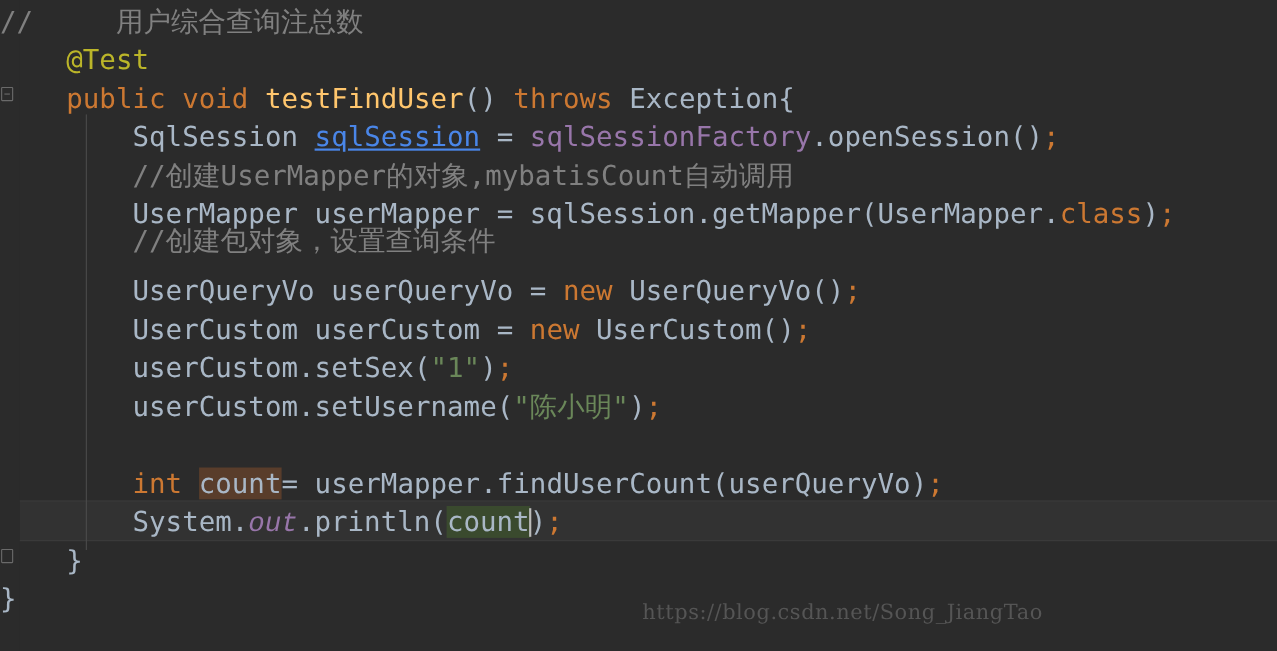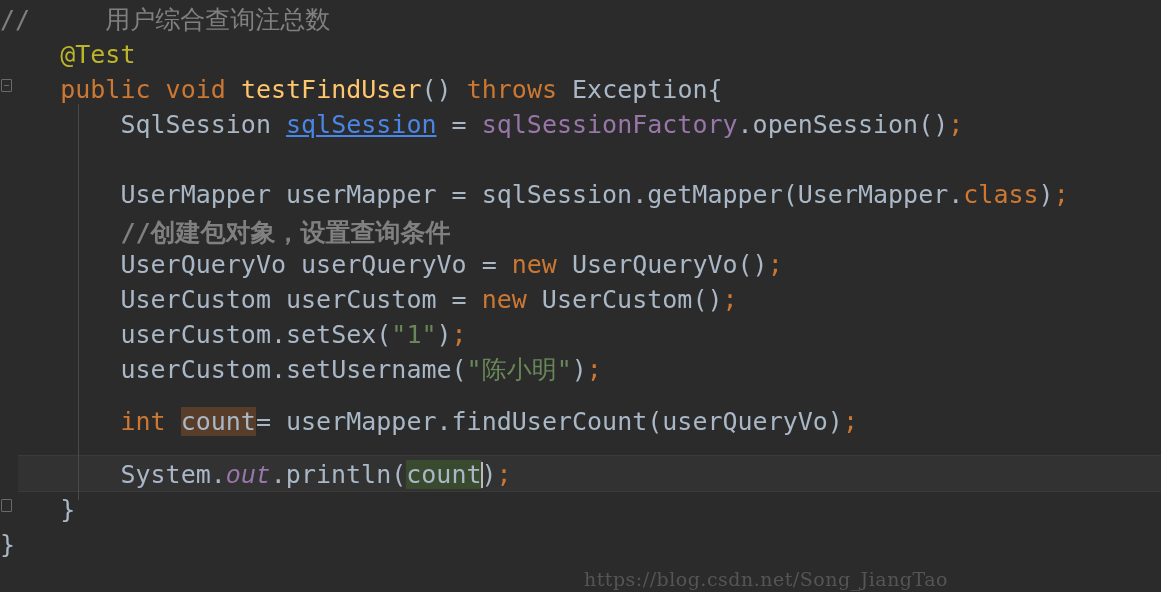--- a/index.html
+++ b/index.html
@@ -116,21 +116,21 @@
     width: 2px;
     height: 26px;
     background: #bbbbbb;
     vertical-align: -5px;
     margin: 0 -1px;
   }
 
   .watermark {
     position: absolute;
     right: 12px;
-    bottom: 2px;
+    bottom: 24px;
     font-family: "DejaVu Serif", "Liberation Serif", serif;
     font-size: 19px;
     color: #555555;
     letter-spacing: 0.5px;
     white-space: pre;
   }
 </style>
 </head>
 <body>
 
@@ -143,27 +143,27 @@
     <div class="fold-icon doc" style="top:499px;"></div>
   </div>
 
   <div class="indent-guide" style="left:78px; top:104px; height:396px;"></div>
 
   <div class="code-layer">
       <div class="line" style="top: 2px;"><span class="cmt">//     用户综合查询注总数</span></div>
       <div class="line" style="top: 37px;"><span class="">    </span><span class="anno">@Test</span></div>
       <div class="line" style="top: 72px;"><span class="">    </span><span class="kw">public</span><span class=""> </span><span class="kw">void</span><span class=""> </span><span class="mth">testFindUser</span><span class="id">()</span><span class=""> </span><span class="kw">throws</span><span class=""> </span><span class="id">Exception{</span></div>
       <div class="line" style="top: 107px;"><span class="">        </span><span class="id">SqlSession </span><span class="link">sqlSession</span><span class="id"> = </span><span class="fld">sqlSessionFactory</span><span class="id">.openSession()</span><span class="semi">;</span></div>
-      <div class="line" style="top: 142px;"><span class="">        </span></div>
+      <div class="line" style="top: 142px;"><span class="">        </span><span class="cmt">//创建UserMapper的对象,mybatisCount自动调用</span></div>
       <div class="line" style="top: 177px;"><span class="">        </span><span class="id">UserMapper userMapper = sqlSession.getMapper(UserMapper.</span><span class="kw">class</span><span class="id">)</span><span class="semi">;</span></div>
-      <div class="line" style="top: 215px; font-weight: bold;"><span class="">        </span><span class="cmt">//创建包对象，设置查询条件</span></div>
+      <div class="line" style="top: 201px;"><span class="">        </span><span class="cmt">//创建包对象，设置查询条件</span></div>
       <div class="line" style="top: 282px;"><span class="">        </span><span class="id">UserCustom userCustom = </span><span class="kw">new</span><span class="id"> UserCustom()</span><span class="semi">;</span></div>
       <div class="line" style="top: 247px;"><span class="">        </span><span class="id">UserQueryVo userQueryVo = </span><span class="kw">new</span><span class="id"> UserQueryVo()</span><span class="semi">;</span></div>
       <div class="line" style="top: 317px;"><span class="">        </span><span class="id">userCustom.setSex(</span><span class="str">"1"</span><span class="id">)</span><span class="semi">;</span></div>
       <div class="line" style="top: 352px;"><span class="">        </span><span class="id">userCustom.setUsername(</span><span class="str">"陈小明"</span><span class="id">)</span><span class="semi">;</span></div>
-      <div class="line" style="top: 404px;"><span class="">        </span><span class="kw">int</span><span class=""> </span><span class="id hl-write">count</span><span class="id">= userMapper.findUserCount(userQueryVo)</span><span class="semi">;</span></div>
+      <div class="line" style="top: 422px;"><span class="">        </span><span class="kw">int</span><span class=""> </span><span class="id hl-write">count</span><span class="id">= userMapper.findUserCount(userQueryVo)</span><span class="semi">;</span></div>
       <div class="line" style="top: 457px;"><span class="">        </span><span class="id">System.</span><span class="fld ital">out</span><span class="id">.println(</span><span class="id hl-read">count</span><span class="caret"></span><span class="id">)</span><span class="semi">;</span></div>
       <div class="line" style="top: 492px;"><span class="">    </span><span class="id">}</span></div>
       <div class="line" style="top: 527px;"><span class="id">}</span></div>
     </div>
 
   <div class="watermark">https://blog.csdn.net/Song_JiangTao</div>
 </div>
 
 </body></html>

